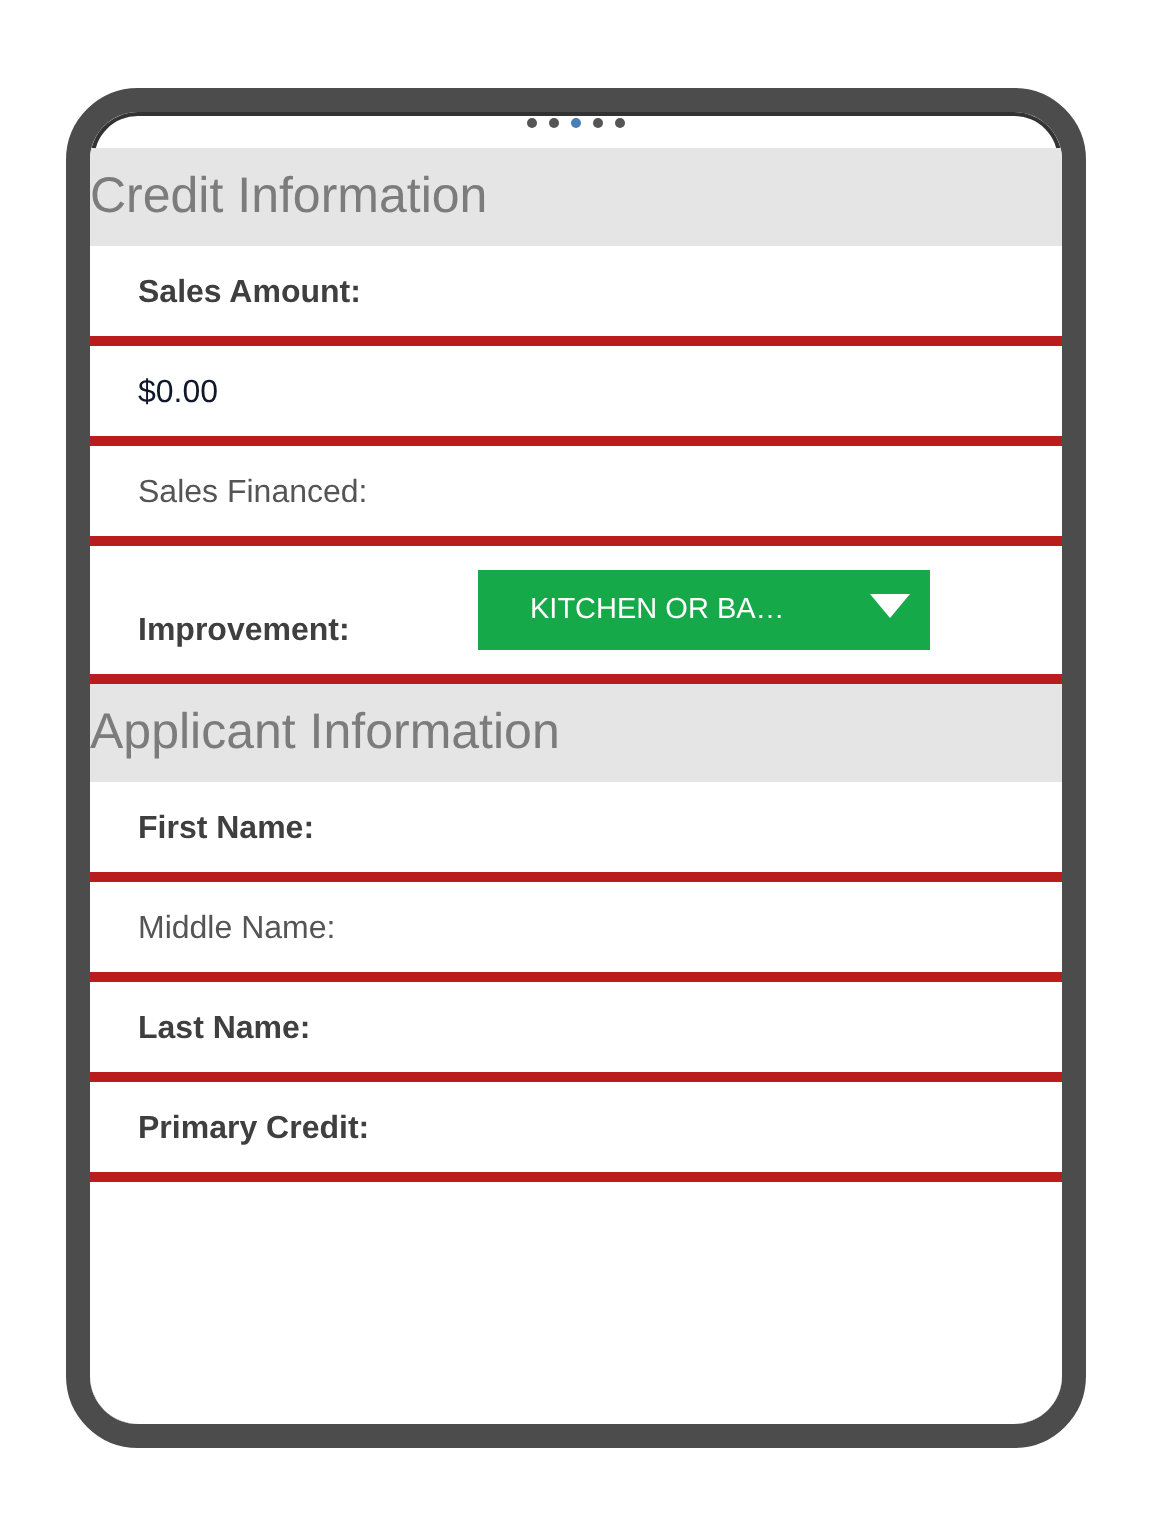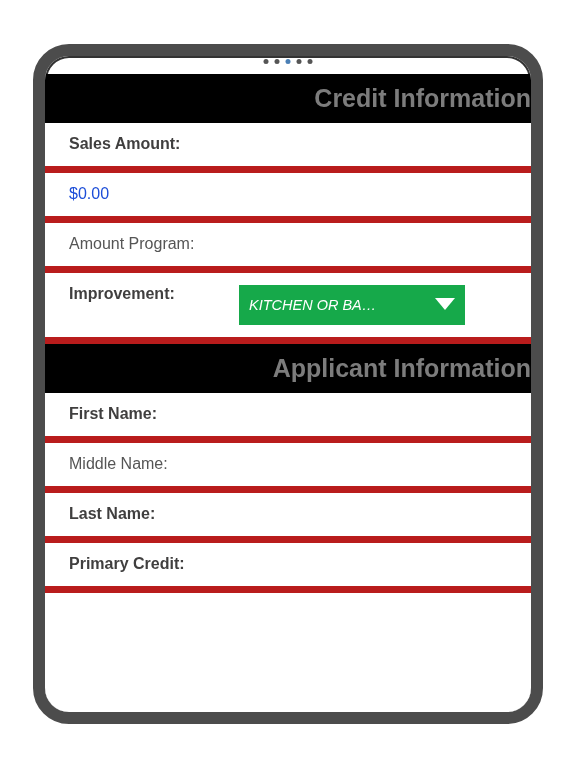--- a/index.html
+++ b/index.html
@@ -40,58 +40,57 @@
   .screen {
     position: absolute;
     top: 18px;
     left: 0;
     right: 0;
     bottom: 0;
     background: #fff;
     overflow: hidden;
   }
   .section-header {
-    background: #000000;
+    background: #e5e5e5;
     color: #7c7c7c;
     font-size: 25px;
-    text-align: right;
+    text-align: left;
     padding: 10px 0;
-    font-weight: 700;
+    font-weight: 400;
   }
   .form-row {
     display: flex;
-    align-items: flex-start;
+    align-items: flex-end;
     padding: 12px 24px;
-    border-bottom: 7px solid #b91c1c;
+    border-bottom: 5px solid #b91c1c;
     min-height: 50px;
   }
   .form-label {
     flex: 0 0 170px;
     color: #403f3f;
     font-size: 16px;
   }
   .form-label.bold { font-weight: 700; }
   .form-label.normal { font-weight: 400; color: #555; }
   .form-value {
-    color: #1d4ed8;
+    color: #0f172a;
     font-size: 16px;
   }
   .dropdown {
     flex: 1;
     background: #16a94a;
     color: #fff;
     height: 40px;
     display: flex;
     align-items: center;
     justify-content: space-between;
-    padding: 0 8px 0 10px;
+    padding: 0 8px 0 26px;
     font-size: 14.5px;
     cursor: pointer;
     max-width: 226px;
-    font-style: italic;
   }
   .dropdown .text {
     white-space: nowrap;
     overflow: hidden;
     text-overflow: ellipsis;
   }
   .chevron {
     flex: 0 0 auto;
     margin-left: 8px;
   }
@@ -115,21 +114,21 @@
     <div class="form-row">
       <div class="form-label bold">Sales Amount:</div>
       <div class="form-value"></div>
     </div>
 
     <div class="form-row">
       <div class="form-value">$0.00</div>
     </div>
 
     <div class="form-row">
-      <div class="form-label normal">Amount Program:</div>
+      <div class="form-label normal">Sales Financed:</div>
       <div class="form-value"></div>
     </div>
 
 
     <div class="form-row">
       <div class="form-label bold">Improvement:</div>
       <div class="dropdown">
         <span class="text">KITCHEN OR BA…</span>
         <span class="chevron">
           <svg width="24" height="16" viewBox="0 0 24 16">

